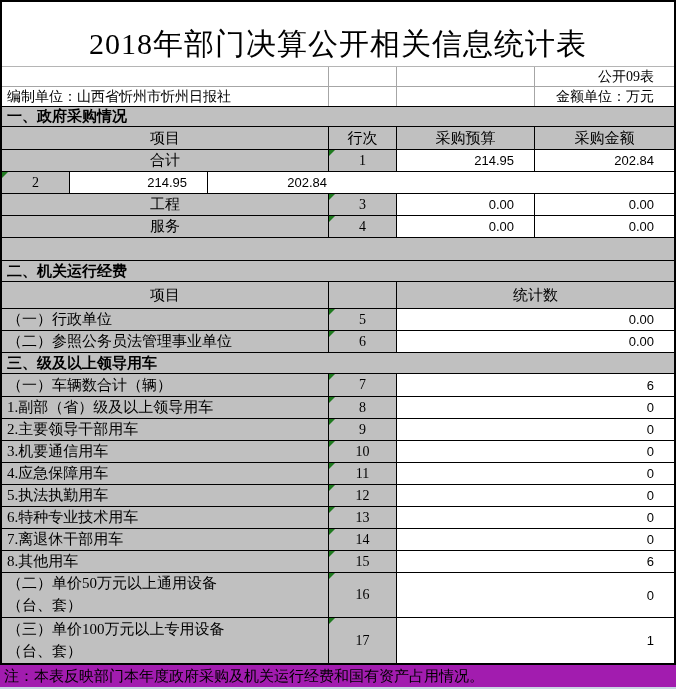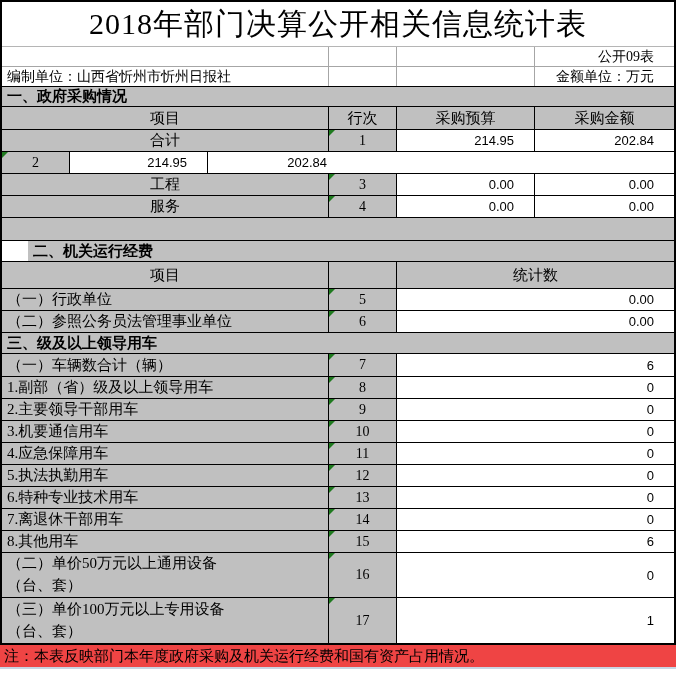--- a/index.html
+++ b/index.html
@@ -22,32 +22,32 @@
   .center{justify-content:center;text-align:right;}
   .left{justify-content:flex-start;padding-left:5px;text-align:left;}
   .right{justify-content:flex-end;padding-right:20px;text-align:right;}
   .h45{height:45px;}
   .h20{height:20px;}
   .h21{height:21px;}
   .h22{height:22px;}
   .h23{height:23px;}
   .h27{height:27px;}
   .title-row{display:flex;align-items:center;justify-content:center;height:45px;
-    border-bottom:1px solid #b5b5b5;box-sizing:border-box;}
+    border-bottom:1px solid #b5b5b5;box-sizing:border-box;margin-top:20px;}
   .title{font-size:30px;font-weight:400;letter-spacing:1px;white-space:nowrap;}
   .t14{font-size:14px;}
   .t15{font-size:15px;}
   .bold{font-weight:700;}
   .num{font-family:"Liberation Sans","DejaVu Sans",sans-serif;font-size:13px;}
   .linecell{position:relative;font-size:14px;}
   .tri{position:absolute;top:0;left:0;width:0;height:0;
     border-top:6px solid #1f7a1f;border-right:6px solid transparent;}
   .wrap2{white-space:pre-line;line-height:1.45;padding-top:2px;padding-bottom:2px;}
   .note-row{display:flex;align-items:center;height:22px;padding-left:4px;
-    font-size:15px;background:#ef4444;box-sizing:border-box;}
+    font-size:15px;background:#a21caf;box-sizing:border-box;}
   .edge{width:676px;height:2px;background:#c9d5e3;}
 </style>
 </head>
 <body>
 
 <div class="page">
   <div class="sheet">
 
     <div class="title-row">
       <div class="title">2018年部门决算公开相关信息统计表</div>
@@ -112,21 +112,21 @@
         </div>
       <div class="cell c3 white num right">0.00</div>
       <div class="cell c4 white num right">0.00</div>
     </div>
 
     <div class="r h23">
       <div class="cell gray" style="width:672px;"></div>
     </div>
 
     <div class="r h21">
-      <div class="cell gray t15 bold left" style="width:672px;margin-left:26px;">二、机关运行经费</div>
+      <div class="cell gray t15 bold left" style="width:672px;">二、机关运行经费</div>
     </div>
 
     <div class="r h27">
       <div class="cell c1 gray t15 center">项目</div>
       <div class="cell c2 gray"></div>
       <div class="cell c34 gray t15 center">统计数</div>
     </div>
 
     <div class="r h22">
       <div class="cell c1 gray t15 left">（一）行政单位</div>

